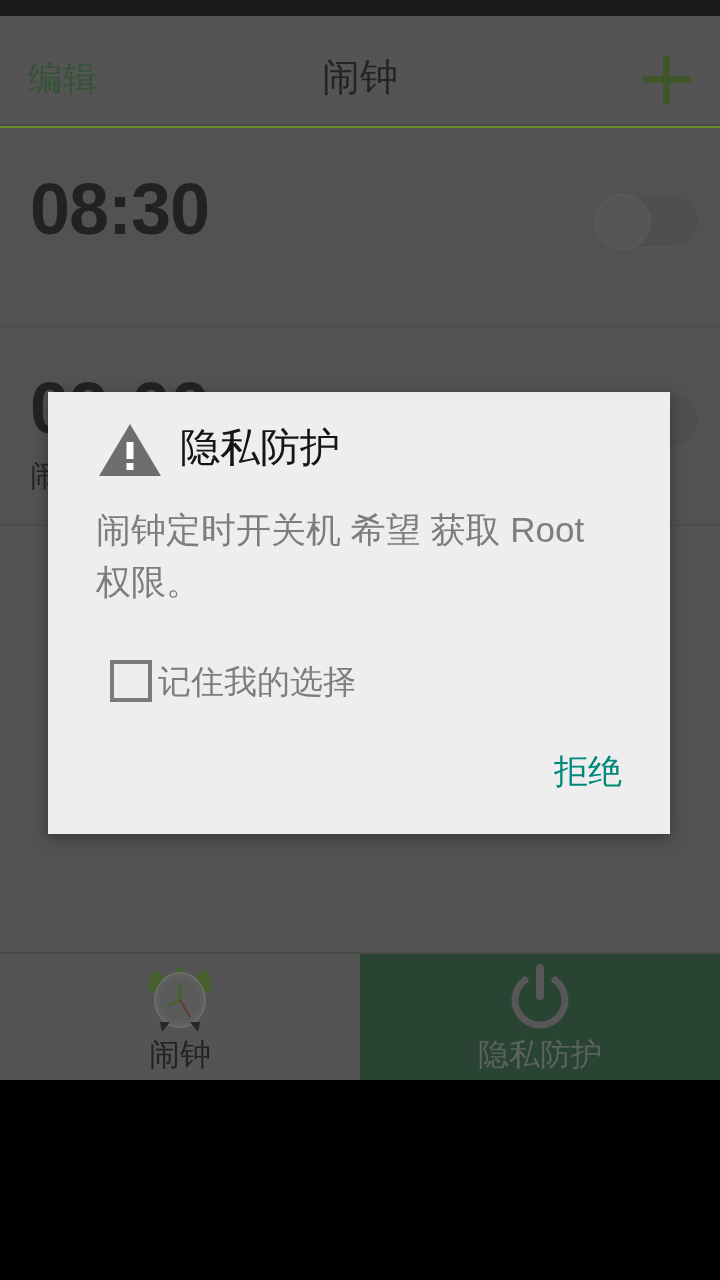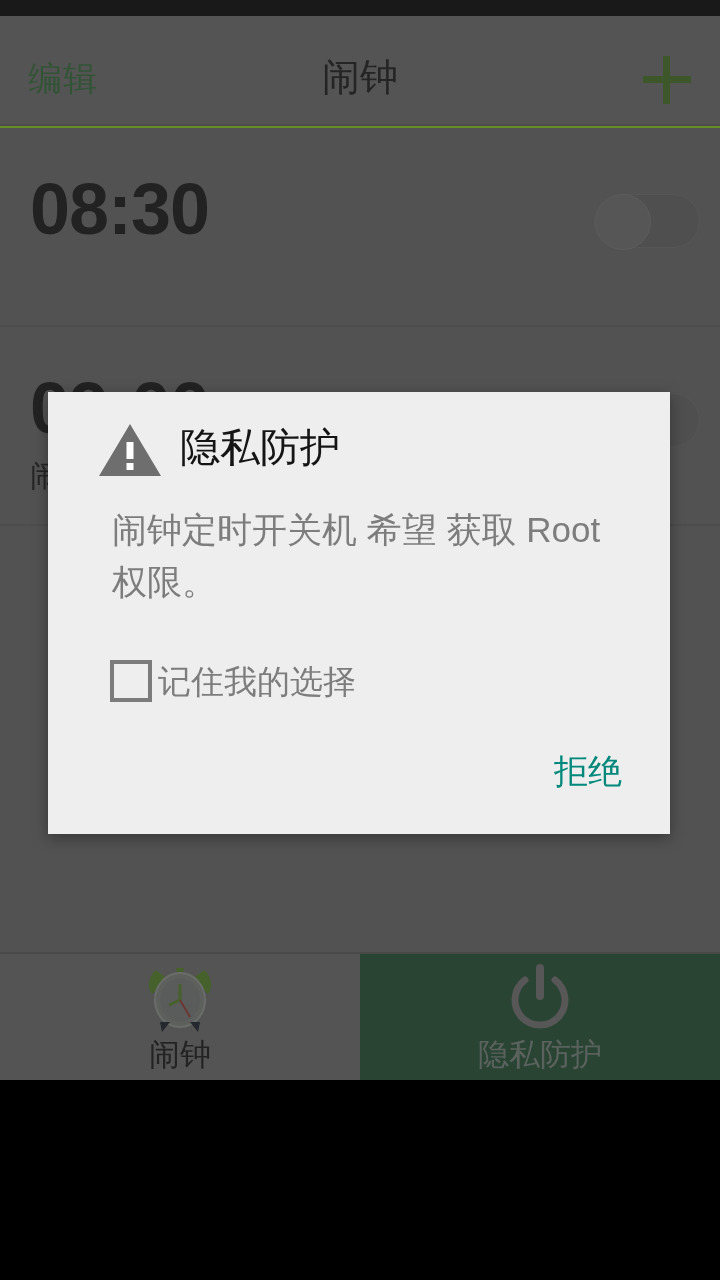--- a/index.html
+++ b/index.html
@@ -192,21 +192,21 @@
   }
   #dialog-title {
     position: absolute;
     left: 132px; top: 26px;
     font-size: 40px;
     line-height: 58px;
     color: #151515;
   }
   #dialog-message {
     margin: 0;
-    padding: 0 46px 0 64px;
+    padding: 0 46px 0 48px;
     font-size: 35px;
     line-height: 52px;
     color: #7d7d7d;
   }
   #remember-row {
     position: relative;
     margin-top: 50px;
     padding: 0 12px 0 110px;
     height: 58px;
   }

